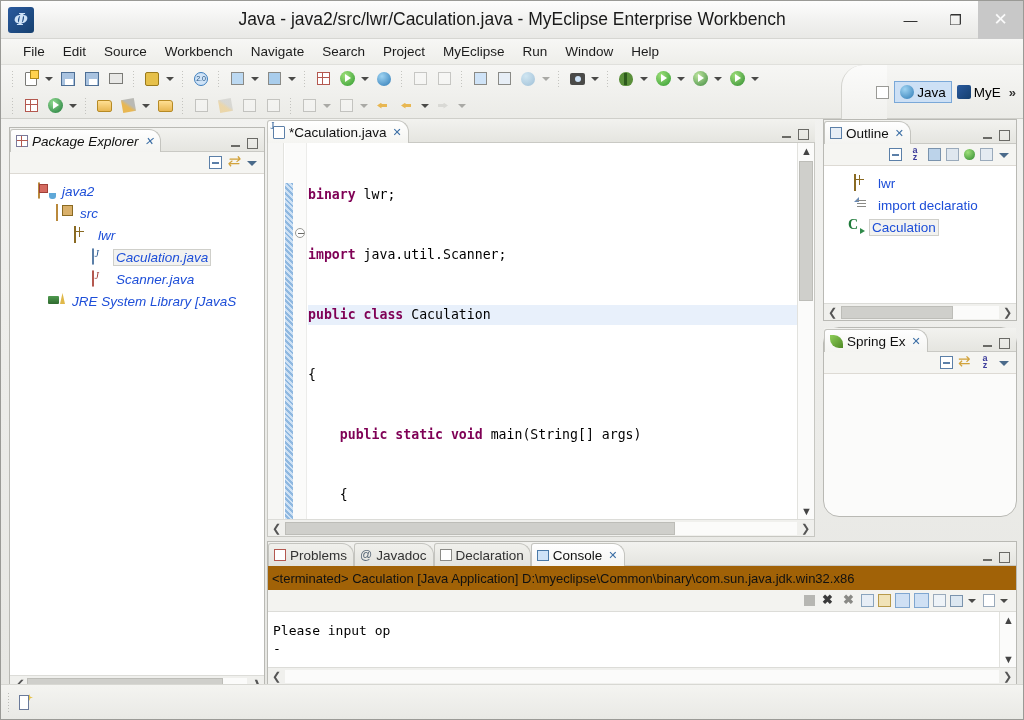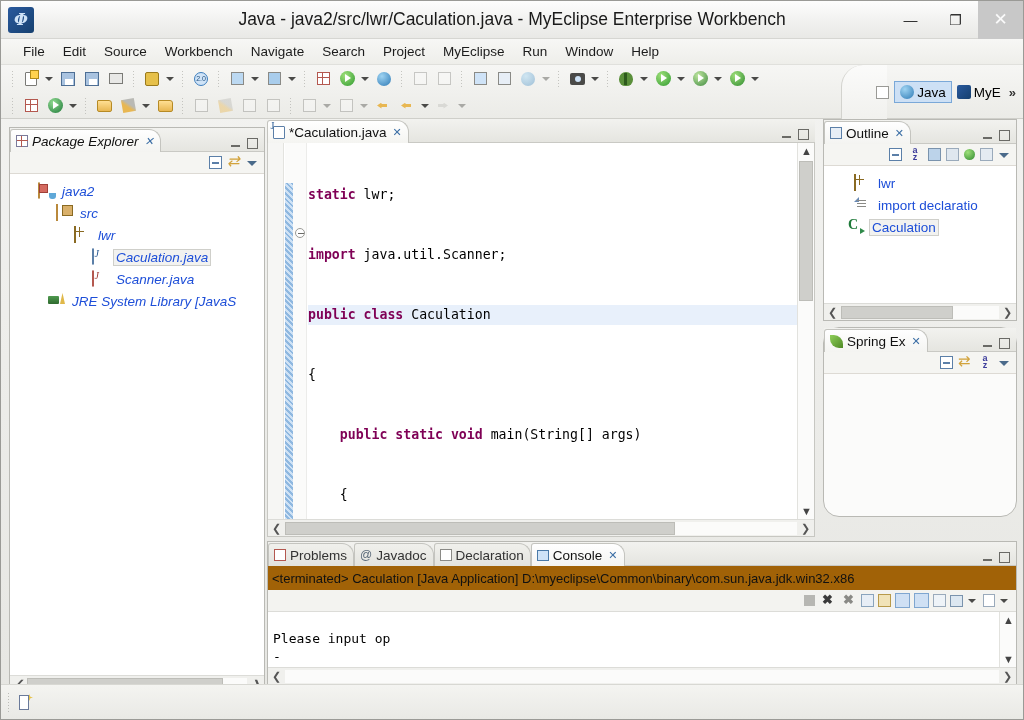--- a/index.html
+++ b/index.html
@@ -282,21 +282,21 @@
   }
   .cons-toolrow {
     height: 22px; display: flex; align-items: center; justify-content: flex-end;
     gap: 4px; padding-right: 5px; background: #f3f3f0;
     border-bottom: 1px solid #dcdcd8;
   }
   .ct-ic { width: 17px; height: 17px; position: relative; display:block; }
   .ct-ic.boxed { background:#cfe0f4; border:1px solid #7fa6d0; }
   .cons-out {
     position: absolute; left: 0; right: 0; top: 70px; bottom: 17px;
-    background: #fff; padding: 18px 5px;
+    background: #fff; padding: 10px 5px;
     font-family: "DejaVu Sans Mono", monospace;
     font-size: 13px; line-height: 18px; color: #000;
     overflow: hidden;
   }
 
   
   .filterbox {
     margin: 6px 6px 0 6px; height: 22px;
     border: 1px solid #8a8a86; background: #fff;
     display: flex; align-items: center; padding: 0 4px;
@@ -576,21 +576,21 @@
       </div>
       <div class="ed-body">
         <div class="ed-ruler"></div>
         <div class="ed-changebar">
           <div class="changemark" style="top:40px; height:345px;"></div>
         </div>
         <div class="ed-fold">
           <div class="foldmark" style="top:85px;"></div>
         </div>
         <div class="code">
-          <div class="line"><span class="kw">static</span><span class="pln"> lwr;</span></div>
+          <div class="line"><span class="kw">binary</span><span class="pln"> lwr;</span></div>
           <div class="line"><span class="kw">import</span><span class="pln"> java.util.Scanner;</span></div>
           <div class="line hl"><span class="kw">public class</span><span class="pln"> Caculation</span></div>
           <div class="line"><span class="pln">{</span></div>
           <div class="line"><span class="pln">    </span><span class="kw">public static void</span><span class="pln"> main(String[] args)</span></div>
           <div class="line"><span class="pln">    {</span></div>
           
           
           
           
           

